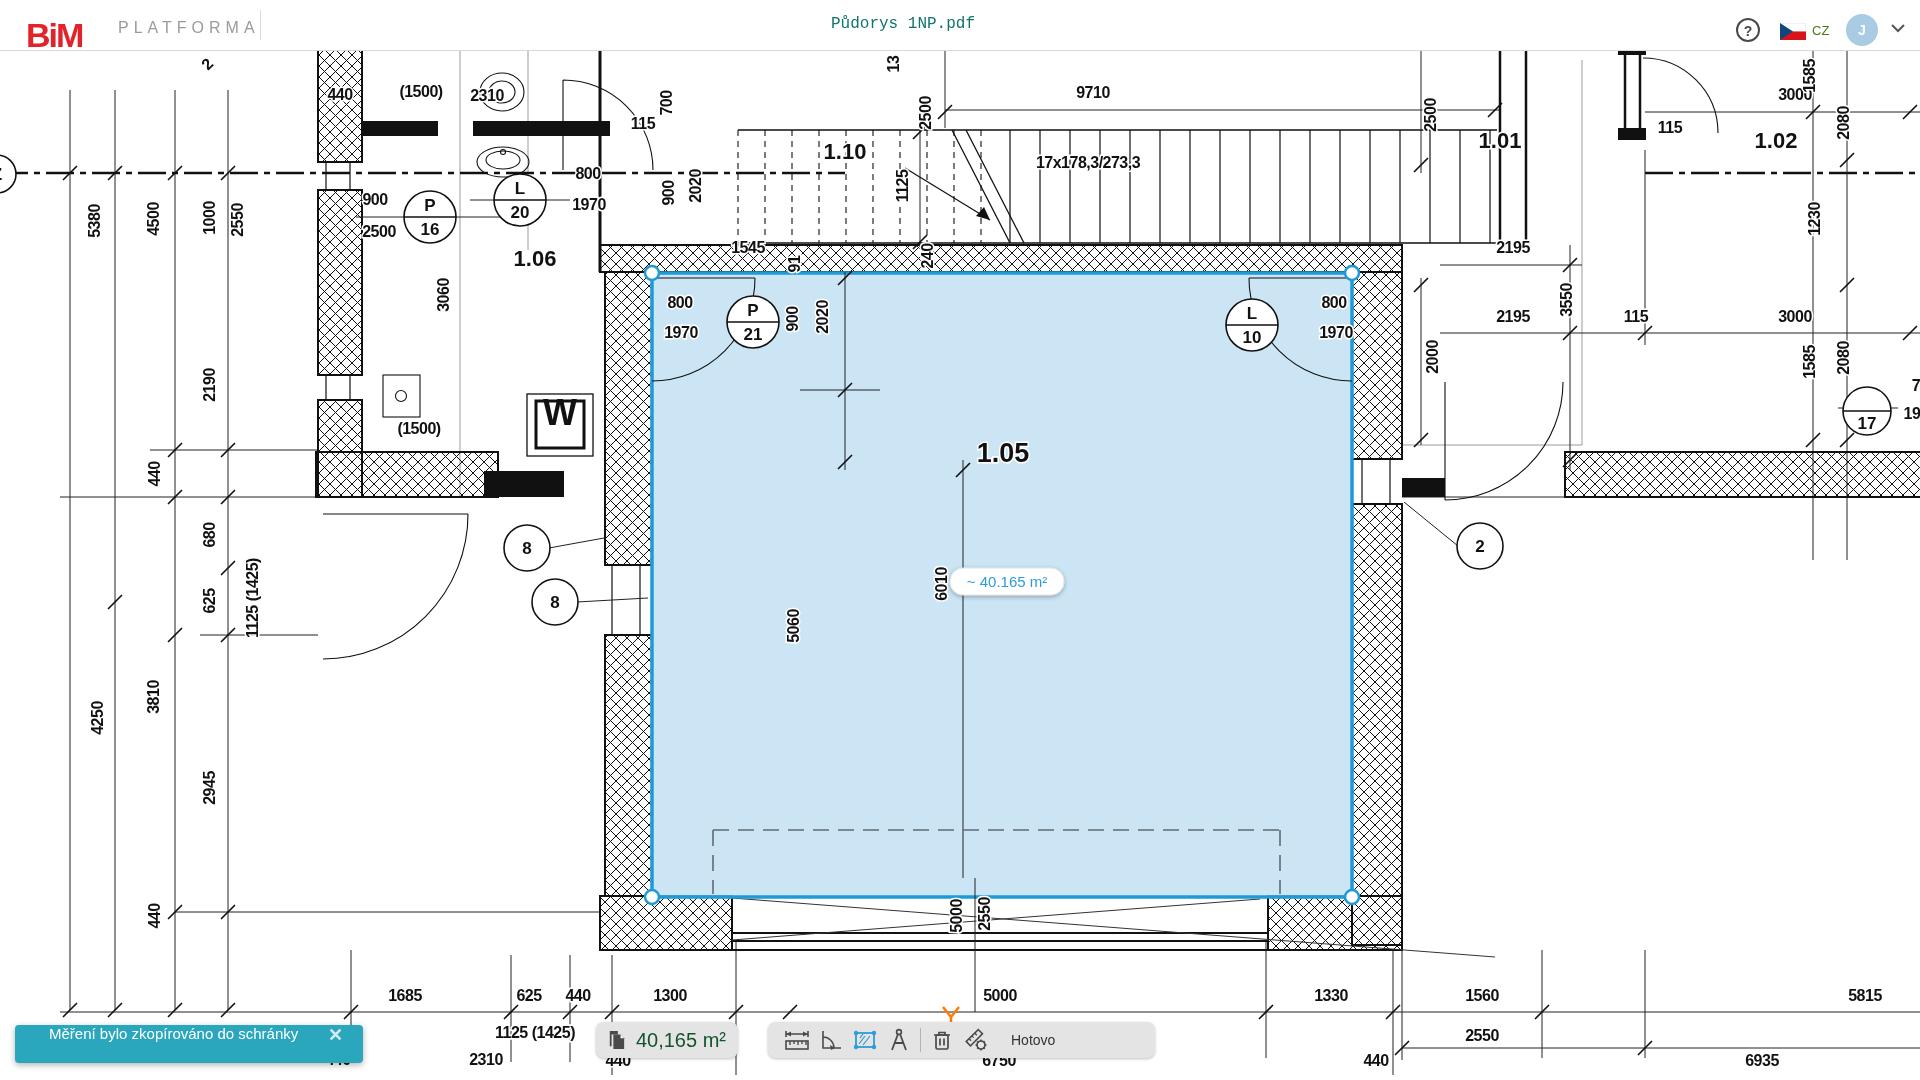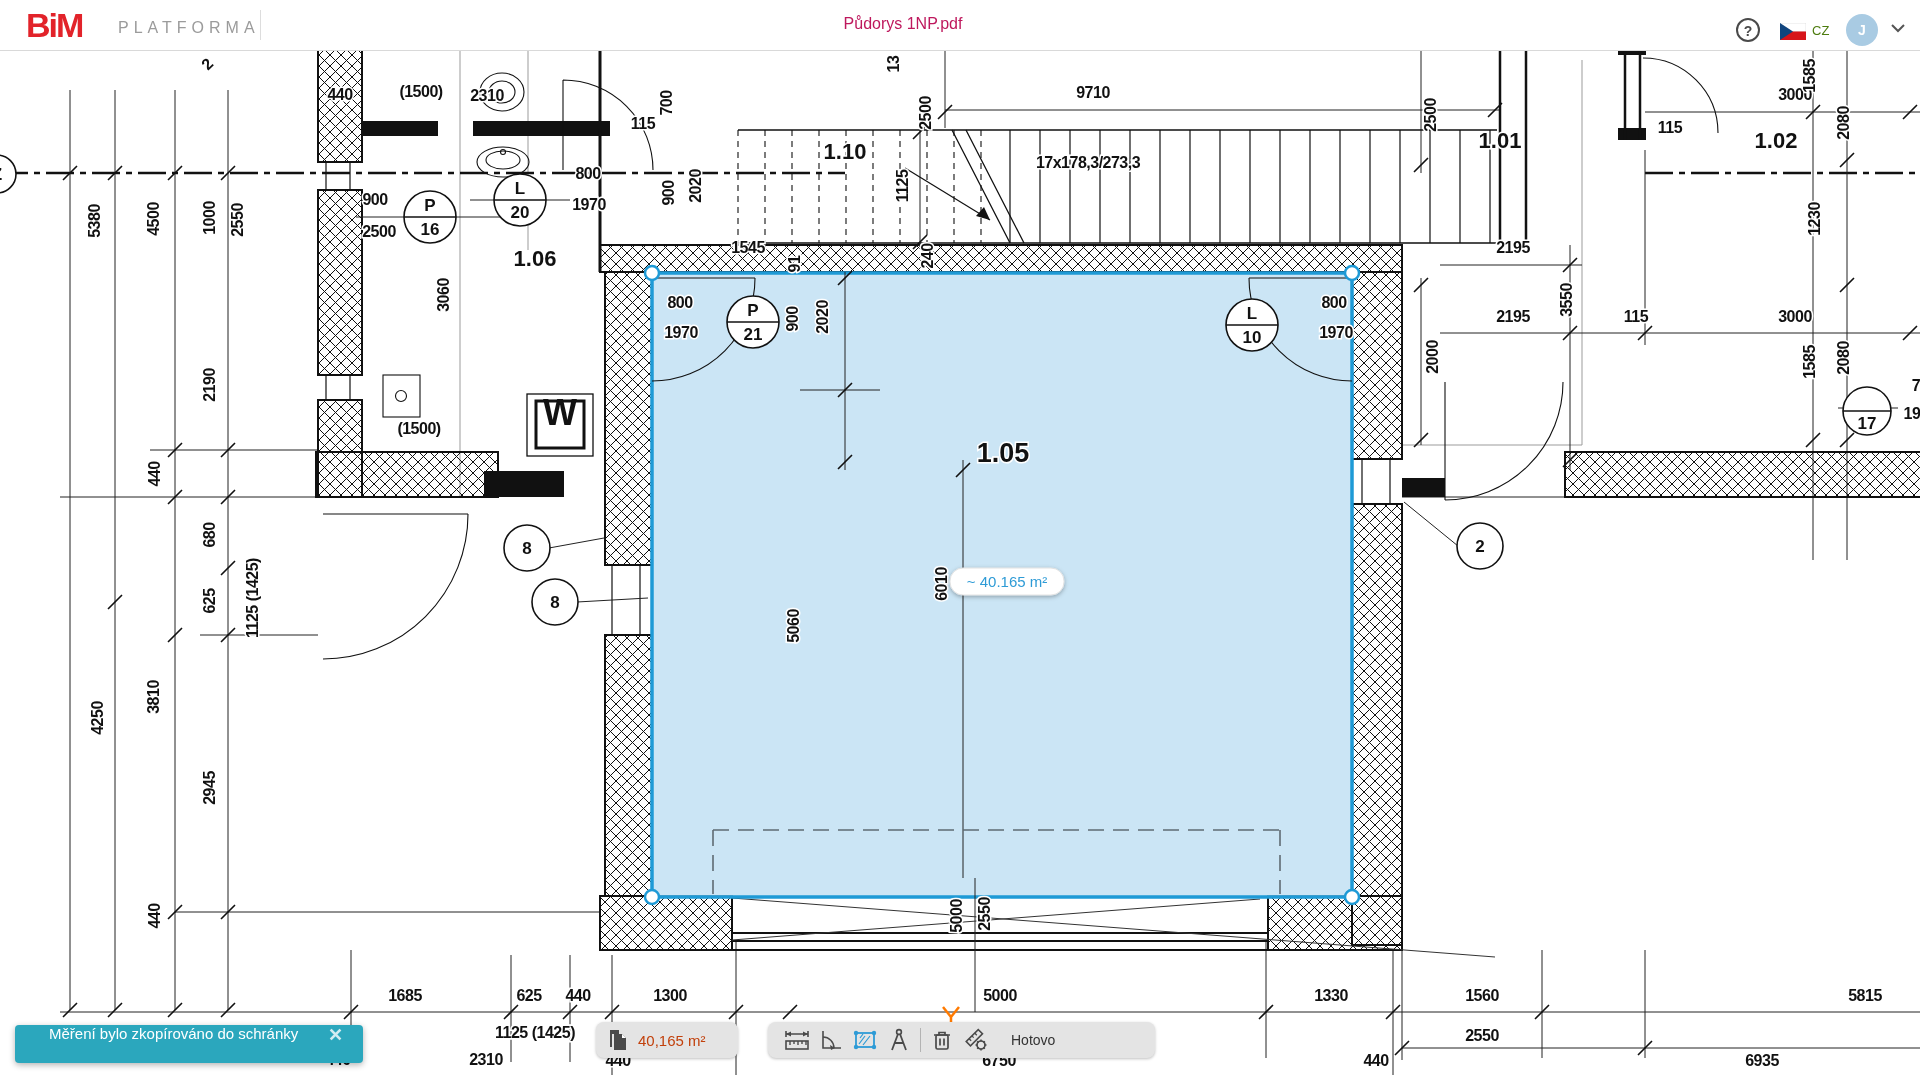--- a/index.html
+++ b/index.html
@@ -1,41 +1,41 @@
 <!DOCTYPE html>
 <html><head>
 <meta charset="utf-8">
 <style>
   html,body{margin:0;padding:0;background:#fff;}
   body{width:1920px;height:1080px;overflow:hidden;font-family:"Liberation Sans",sans-serif;position:relative;}
   
   .topbar{position:absolute;top:0;left:0;width:1920px;height:50px;background:#fff;border-bottom:1px solid #d9d9d9;z-index:10;}
-  .logo{position:absolute;left:26px;top:6px;font-weight:800;font-size:34px;letter-spacing:-2px;color:#e2232a;}
+  .logo{position:absolute;left:26px;top:16px;font-weight:800;font-size:34px;letter-spacing:-2px;color:#e2232a;}
   .logo-sub{position:absolute;left:118px;top:19px;font-size:16px;letter-spacing:5px;color:#9b9b9b;}
   .topbar-divider{position:absolute;left:260px;top:10px;width:1px;height:30px;background:#ddd;}
-  .doc-title{position:absolute;left:903px;top:15px;transform:translateX(-50%);font-size:16px;color:#be185d;white-space:nowrap;}
+  .doc-title{position:absolute;left:903px;top:15px;transform:translateX(-50%);font-size:16px;color:#0f766e;white-space:nowrap;font-family:Liberation Mono, monospace;}
   .help-btn{position:absolute;left:1736px;top:18px;width:24px;height:24px;border:2px solid #4a4a4a;border-radius:50%;color:#4a4a4a;font-weight:700;font-size:14px;text-align:center;line-height:22px;box-sizing:border-box;cursor:pointer;}
   .flag{position:absolute;left:1780px;top:23px;width:26px;height:17px;cursor:pointer;}
   .lang{position:absolute;left:1812px;top:23px;font-size:13px;color:#4d7c0f;cursor:pointer;}
   .avatar{position:absolute;left:1846px;top:14px;width:32px;height:32px;border-radius:50%;background:#a9cbe3;color:#fff;font-weight:700;font-size:14px;text-align:center;line-height:32px;cursor:pointer;}
   .chev{position:absolute;left:1890px;top:22px;width:16px;height:12px;cursor:pointer;}
   
   #plan-svg{position:absolute;left:0;top:0;z-index:1;}
   #plan-svg text{text-anchor:middle;}
   .dim{font:700 16px "Liberation Sans",sans-serif;fill:#111;letter-spacing:-0.5px;paint-order:stroke;stroke:#fff;stroke-width:3px;}
   .room{font:700 22px "Liberation Sans",sans-serif;fill:#111;paint-order:stroke;stroke:#fff;stroke-width:3px;}
   .room.big{font-size:27px;}
   .ref{font:700 17px "Liberation Sans",sans-serif;fill:#111;}
   .wsym{font:800 36px "Liberation Sans",sans-serif;fill:#111;}
   .tip-text{font:500 15px "Liberation Sans",sans-serif;fill:#2e9bd6;}
   
   .pill{position:absolute;top:1022px;height:36px;background:#e4e4e4;border-radius:8px;box-shadow:0 1px 3px rgba(0,0,0,.25);display:flex;align-items:center;z-index:20;}
   .pill.left{left:596px;width:142px;padding:0 12px;box-sizing:border-box;}
   .pill.right{left:768px;width:387px;padding:0 16px;box-sizing:border-box;gap:8px;}
-  .measure-value{font-size:15px;color:#c2410c;margin-left:10px;white-space:nowrap;}
+  .measure-value{font-size:20px;color:#14532d;margin-left:10px;white-space:nowrap;}
   .tool-btn{width:26px;height:26px;display:flex;align-items:center;justify-content:center;cursor:pointer;flex:0 0 auto;}
   .tool-sep{width:1px;height:24px;background:#b3b3b3;flex:0 0 auto;}
   .done-btn{font-size:14px;color:#333;margin-left:8px;cursor:pointer;background:none;border:none;font-family:"Liberation Sans",sans-serif;}
   
   .toast{position:absolute;left:15px;top:1025px;width:348px;height:38px;background:#2ba7bd;border-radius:4px;box-shadow:0 2px 6px rgba(0,0,0,.3);display:flex;align-items:flex-start;padding:0 14px 0 34px;box-sizing:border-box;z-index:30;}
   .toast-msg{color:#fff;font-size:15px;white-space:nowrap;}
   .toast-close{margin-left:auto;color:rgba(255,255,255,.8);font-size:18px;font-weight:700;cursor:pointer;background:none;border:none;line-height:1;}
 </style>
 </head>
 <body>

